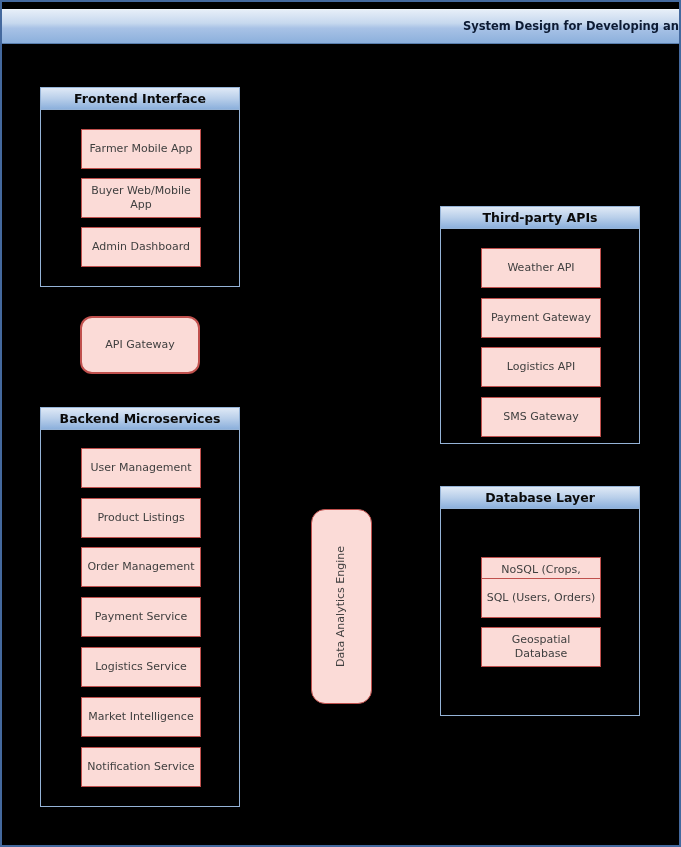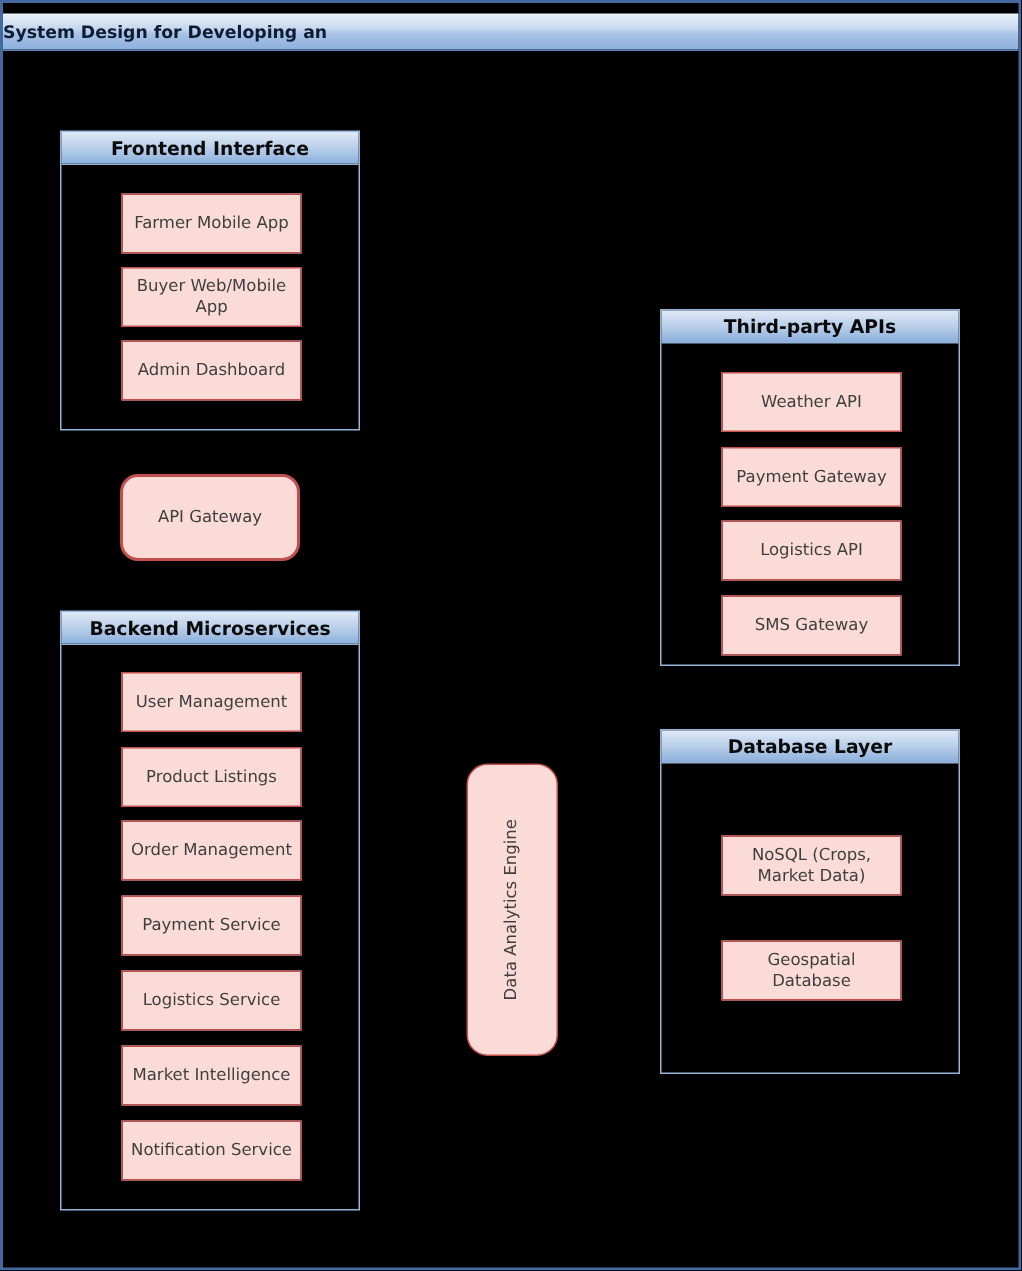--- a/index.html
+++ b/index.html
@@ -21,28 +21,28 @@
     border: 2px solid var(--canvas-border, #44699e);
     box-sizing: border-box;
     pointer-events: none;
     z-index: 10;
   }
   .title-bar {
     position: absolute;
     left: 2px;
     right: 2px;
     top: 9px;
-    height: 25px;
+    height: 35px;
     box-sizing: border-box;
     background: linear-gradient(to bottom, #e6eef8 0%, #c6d8ee 40%, #a8c2e6 55%, #8cb0dc 100%);
     border-top: 1px solid #eef3fa;
     border-bottom: 1px solid #5a7fae;
     display: flex;
     flex-direction: column;
-    align-items: flex-start;
+    align-items: flex-end;
     justify-content: center;
     text-align: center;
     font-weight: bold;
     font-size: 11.5px;
     line-height: 15px;
     color: var(--title-text, #0d1b33);
   }
   .group {
     position: absolute;
     border: 1px solid var(--group-border, #95b3d7);
@@ -165,19 +165,22 @@
     <div class="node in-group" style="top:190px;">
       <span>SMS Gateway</span>
     </div>
   </section>
 
   <section class="group" style="left:440px; top:486px; width:200px; height:230px;">
     <header class="group-header">Database Layer</header>
     <div class="node in-group" style="top:41px;margin-top:29px;">
       <span>NoSQL (Crops, Market Data)</span>
     </div>
+    <div class="node in-group" style="top:91px;">
+      <span>SQL (Users, Orders)</span>
+    </div>
     <div class="node in-group" style="top:140px;">
       <span>Geospatial Database</span>
     </div>
   </section>
 
   <div class="canvas-border"></div>
 </div>
 
 </body></html>

